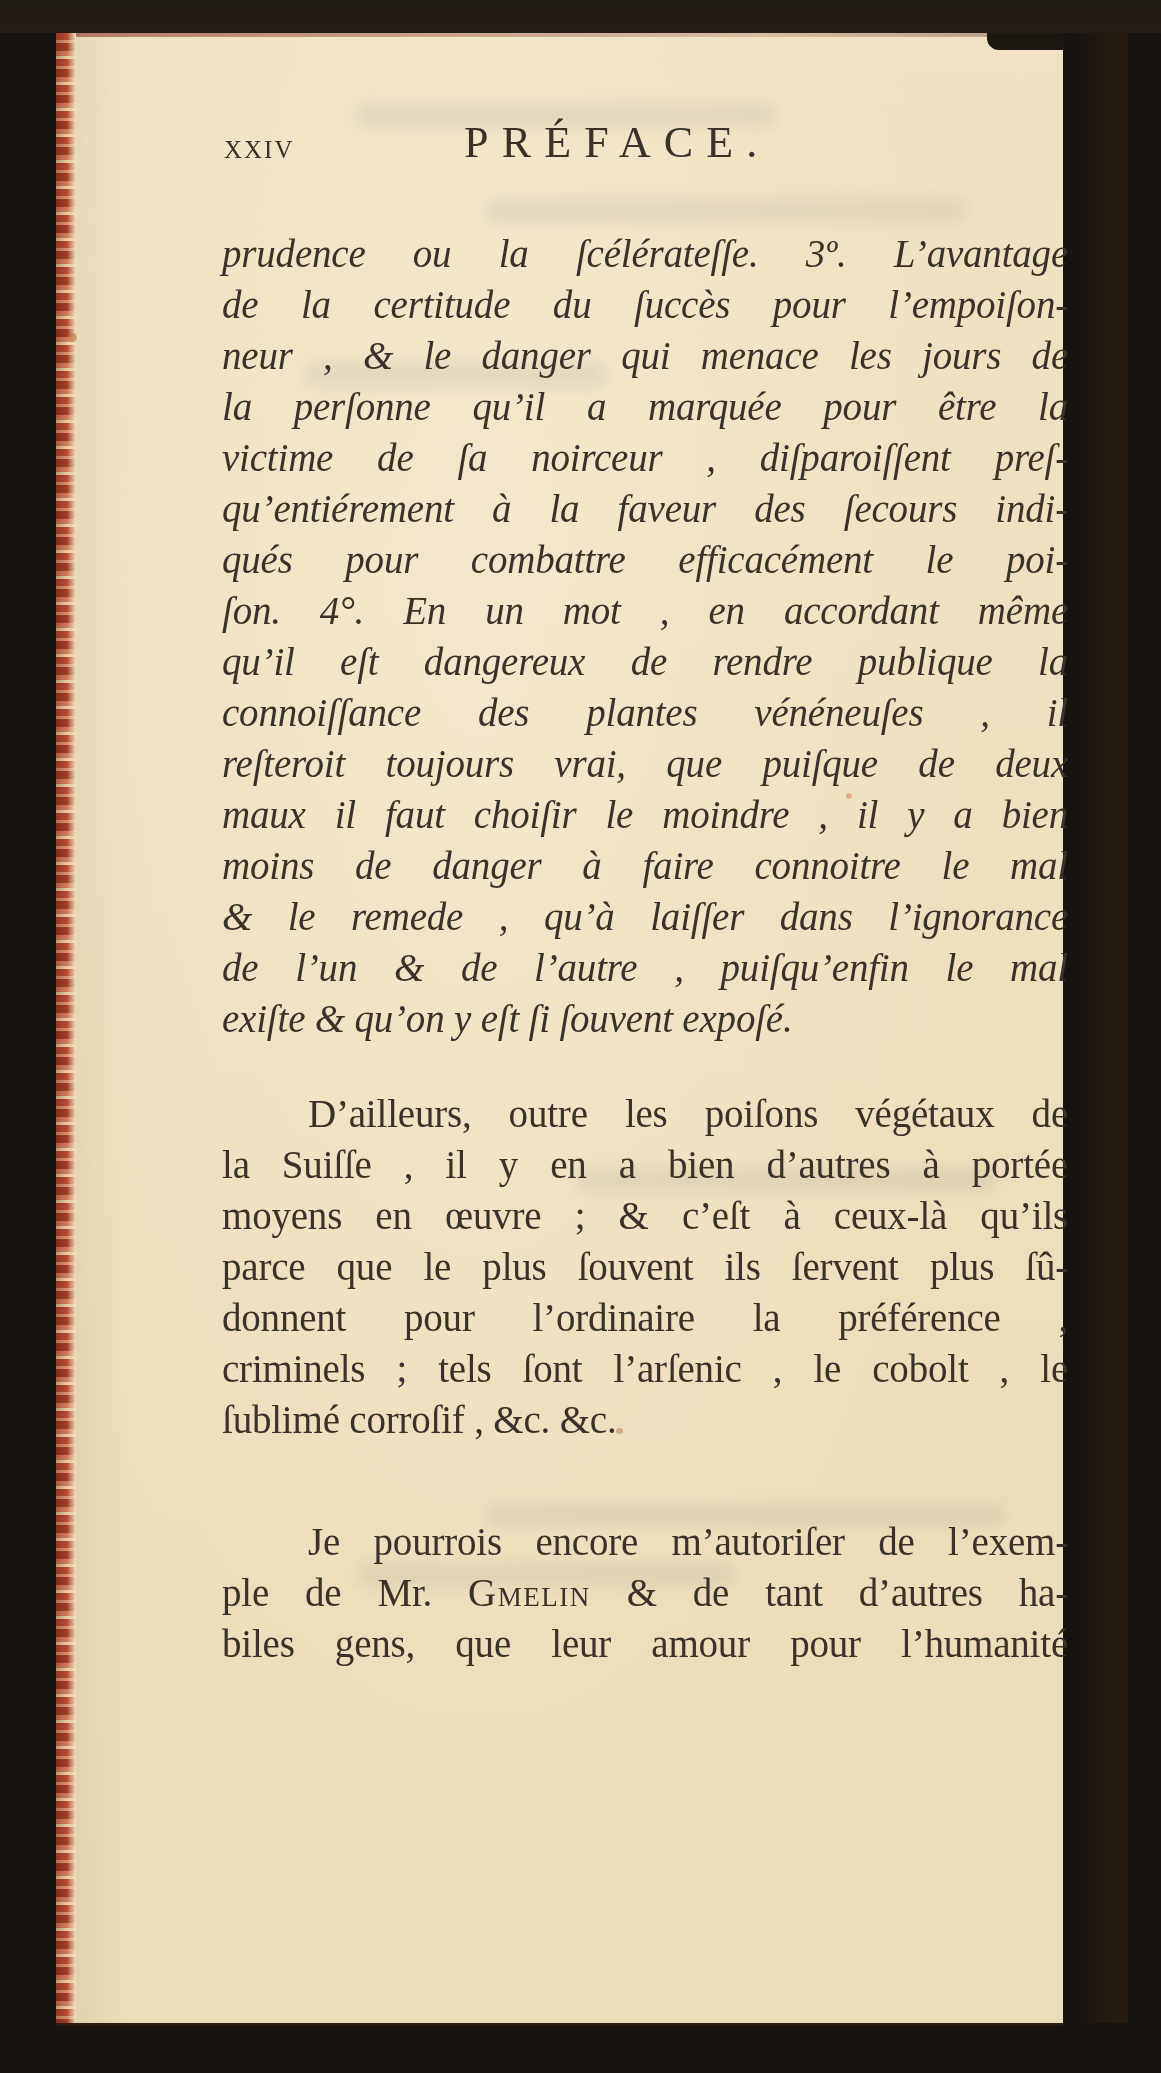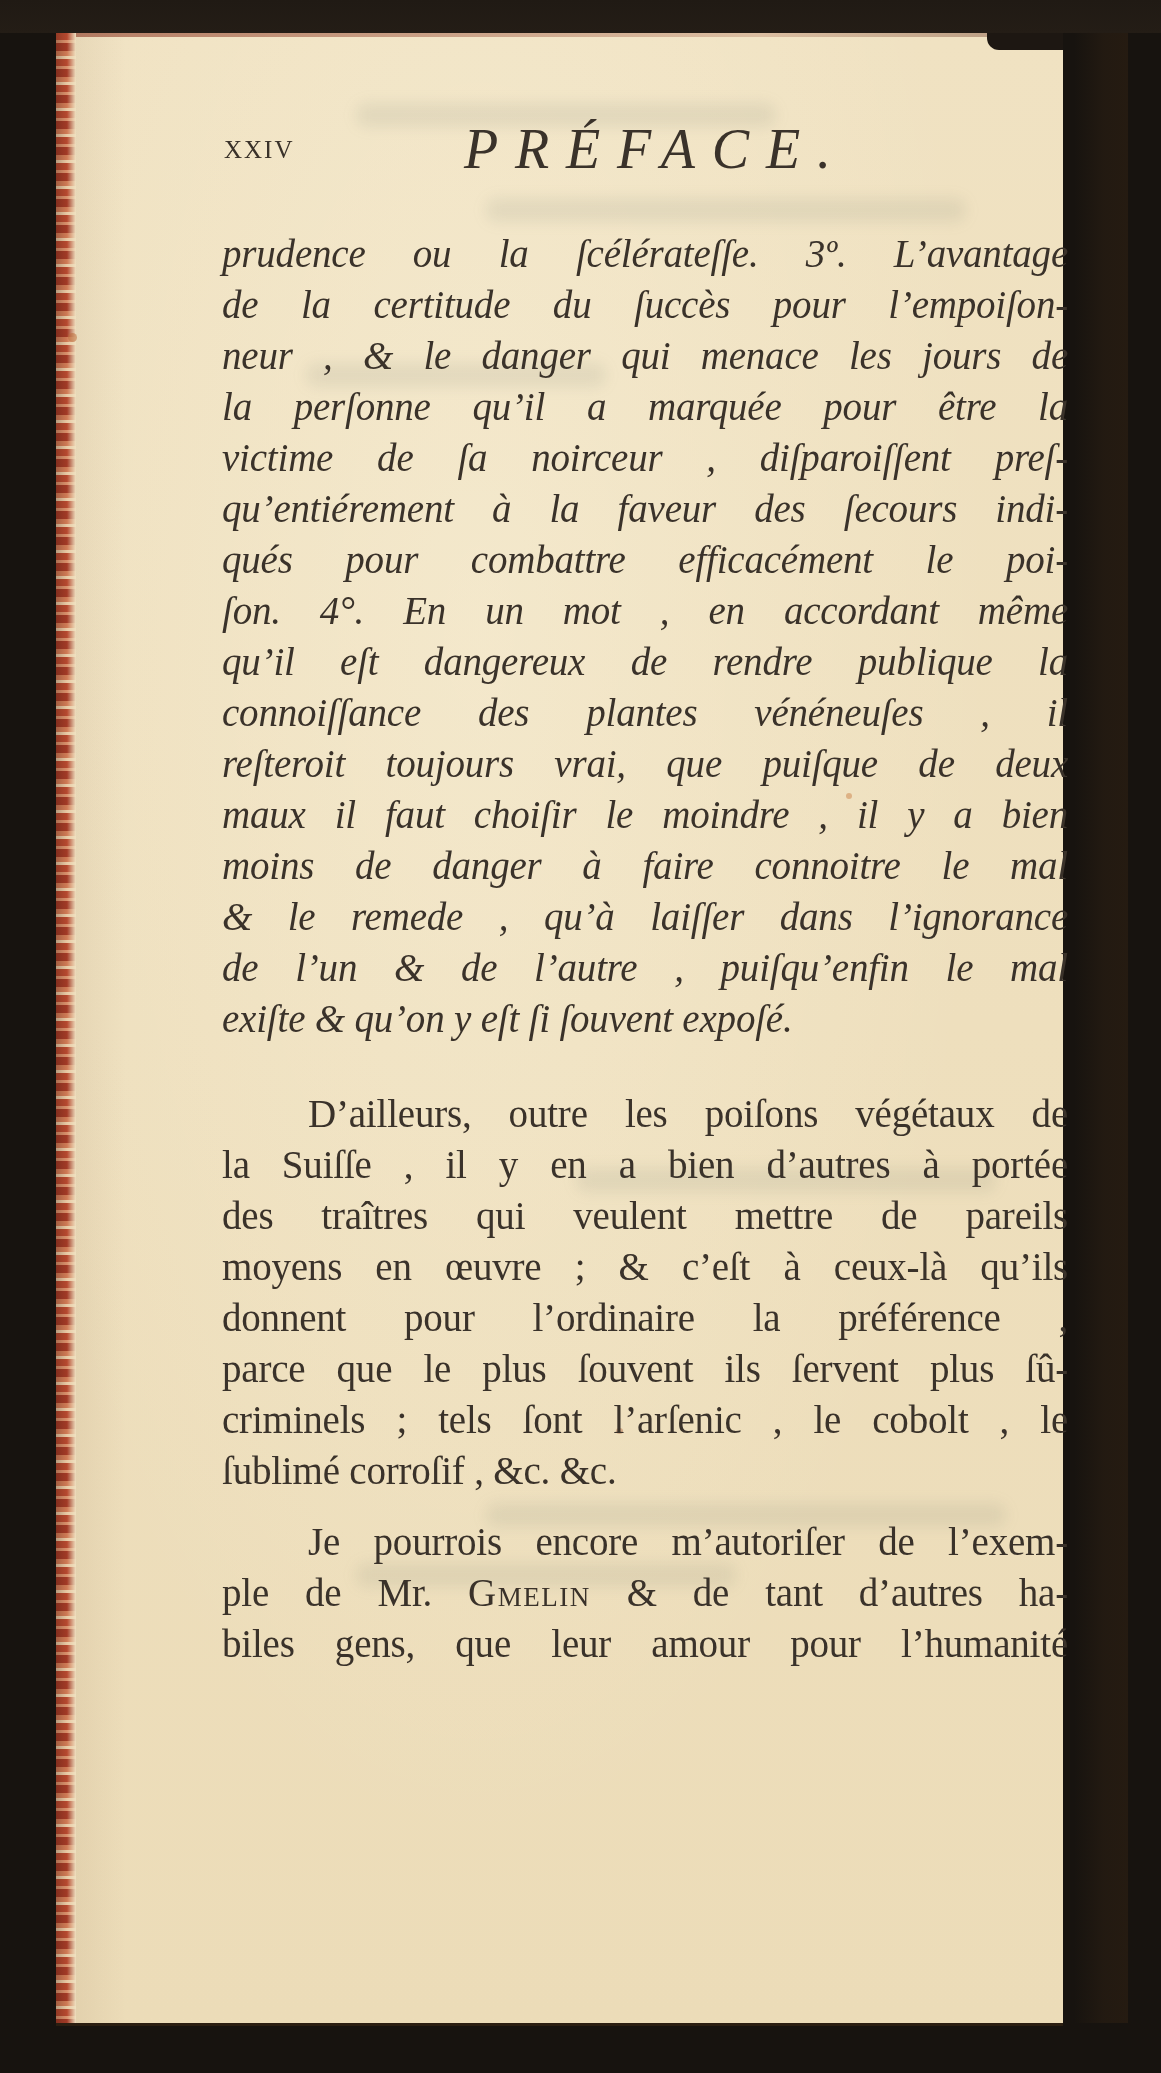--- a/index.html
+++ b/index.html
@@ -62,21 +62,21 @@
     background:rgba(115,125,105,0.12);filter:blur(7px);
   }
   
   .header-row{position:absolute;left:0;top:84px;width:100%;height:60px;color:#3a322a;}
   .folio{
     position:absolute;left:168px;top:8px;
     font-size:36px;font-variant:small-caps;letter-spacing:2px;
   }
   .preface-title{
     position:absolute;left:408px;top:0;
-    font-size:56px;font-style:italic;letter-spacing:0.30em;white-space:nowrap;
+    font-size:44px;letter-spacing:0.30em;white-space:nowrap;
   }
   .para{
     position:absolute;left:166px;width:846px;
     font-size:39px;line-height:51px;color:#3a322a;
     letter-spacing:-0.2px;
   }
   .para-1{top:195px;font-style:italic;}
   .para-2{top:1055px;}
   .para-3{top:1483px;}
   .line{text-align:justify;text-align-last:justify;}
@@ -128,24 +128,23 @@
       <div class="line">maux il faut choiſir le moindre , il y a bien</div>
       <div class="line">moins de danger à faire connoitre le mal</div>
       <div class="line">&amp; le remede , qu’à laiſſer dans l’ignorance</div>
       <div class="line">de l’un &amp; de l’autre , puiſqu’enfin le mal</div>
       <div class="line last">exiſte &amp; qu’on y eſt ſi ſouvent expoſé.</div>
     </div>
 
     <div class="para para-2">
       <div class="line indent">D’ailleurs, outre les poiſons végétaux de</div>
       <div class="line">la Suiſſe , il y en a bien d’autres à portée</div>
-      <div class="line">des traîtres qui veulent mettre de pareils</div>
       <div class="line">moyens en œuvre ; &amp; c’eſt à ceux-là qu’ils</div>
+      <div class="line">parce que le plus ſouvent ils ſervent plus ſû-</div>
       <div class="line">donnent pour l’ordinaire la préférence ,</div>
-      <div class="line">parce que le plus ſouvent ils ſervent plus ſû-</div>
       <div class="line">criminels ; tels ſont l’arſenic , le cobolt , le</div>
       <div class="line last">ſublimé corroſif , &amp;c. &amp;c.</div>
     </div>
 
     <div class="para para-3">
       <div class="line indent">Je pourrois encore m’autoriſer de l’exem-</div>
       <div class="line"><span>ple de Mr. </span><span class="smallcaps">Gmelin</span><span> &amp; de tant d’autres ha-</span></div>
       <div class="line">biles gens, que leur amour pour l’humanité</div>
     </div>
 

